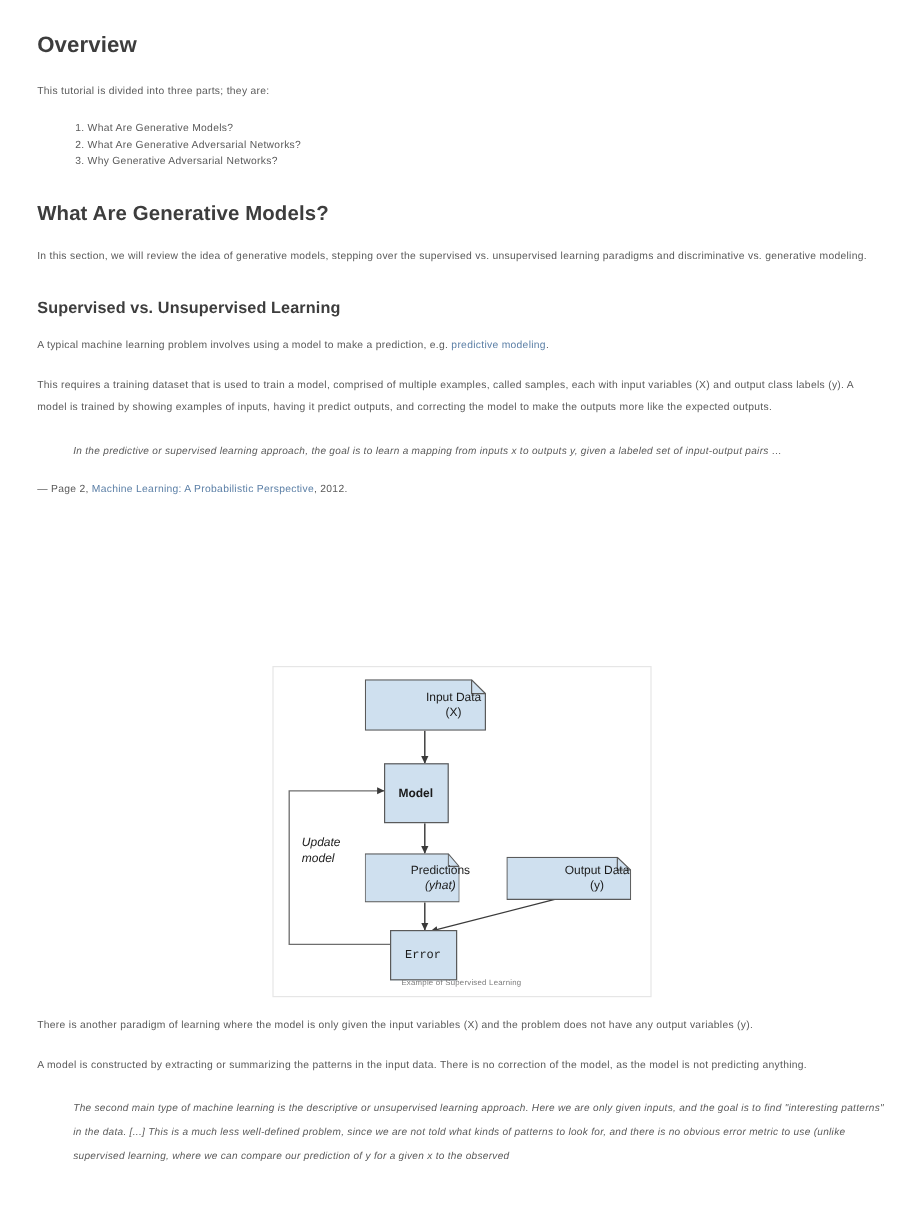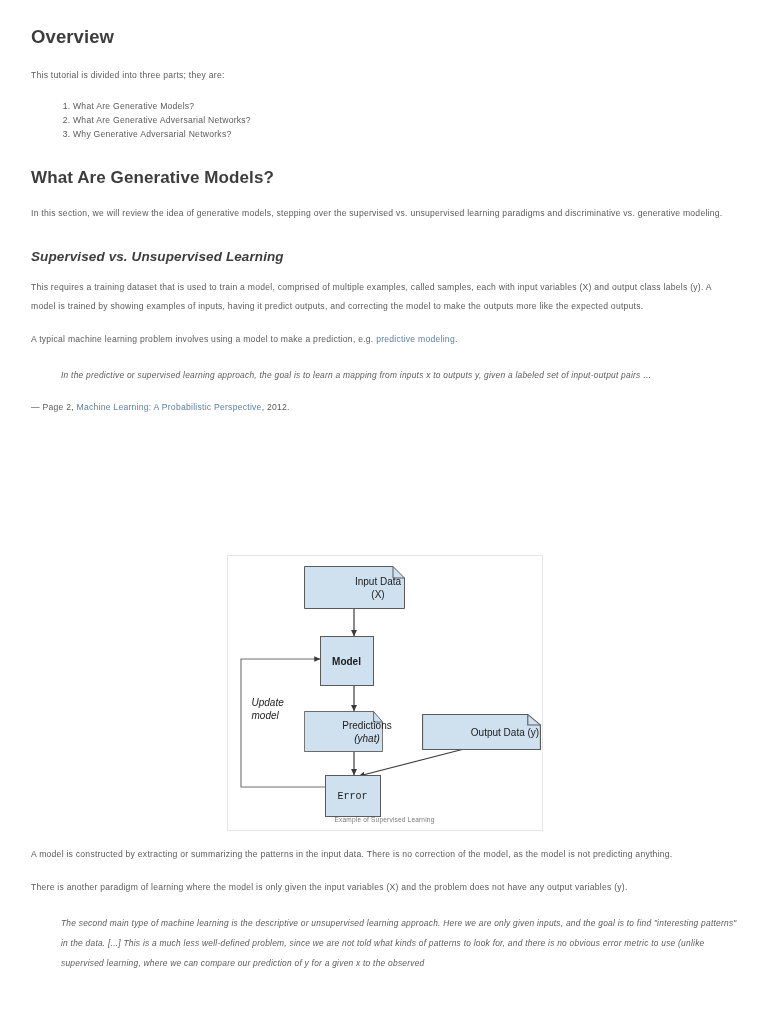--- a/index.html
+++ b/index.html
@@ -37,21 +37,20 @@
     color: #3d3d3d;
     margin: 27px 0 16px 0;
     letter-spacing: 0.1px;
   }
   h3.sub-title {
     font-size: 13.5px;
     font-weight: bold;
     color: #3d3d3d;
     margin: 26px 0 14px 0;
     letter-spacing: 0.1px;
-    font-style: italic;
   }
 
   p.para {
     font-size: 8.6px;
     line-height: 19px;
     color: #5a5a5a;
     margin: 0 0 14px 0;
     letter-spacing: 0.25px;
   }
   p.para:last-child { margin-bottom: 0; }
@@ -174,23 +173,23 @@
       <li>What Are Generative Adversarial Networks?</li>
       <li>Why Generative Adversarial Networks?</li>
     </ol>
 
     <h2 class="sec-title">What Are Generative Models?</h2>
 
     <p class="para">In this section, we will review the idea of generative models, stepping over the supervised vs. unsupervised learning paradigms and discriminative vs. generative modeling.</p>
 
     <h3 class="sub-title">Supervised vs. Unsupervised Learning</h3>
 
+    <p class="para"><span>A typical machine learning problem involves using a model to make a prediction, e.g. </span><a class="link" href="#">predictive modeling</a><span>.</span></p>
+
     <p class="para">This requires a training dataset that is used to train a model, comprised of multiple examples, called samples, each with input variables (X) and output class labels (y). A model is trained by showing examples of inputs, having it predict outputs, and correcting the model to make the outputs more like the expected outputs.</p>
-
-    <p class="para"><span>A typical machine learning problem involves using a model to make a prediction, e.g. </span><a class="link" href="#">predictive modeling</a><span>.</span></p>
 
     <div class="quote">In the predictive or supervised learning approach, the goal is to learn a mapping from inputs x to outputs y, given a labeled set of input-output pairs …</div>
 
     <p class="attrib"><span>— Page 2, </span><a class="link" href="#">Machine Learning: A Probabilistic Perspective</a><span>, 2012.</span></p>
 
 
     <div class="figure-wrap">
       <div class="figure-box">
 
         <svg class="diagram" viewBox="0 0 316 276">
@@ -226,21 +225,21 @@
 
         <div class="node fold" style="left:76px; top:155px; width:79px; height:41px;">
           <svg class="foldshape" viewBox="0 0 101 41" preserveAspectRatio="none">
             <path d="M0.5,0.5 L89,0.5 L100.5,11 L100.5,40.5 L0.5,40.5 Z" fill="#cfe0ef" stroke="#5a5a5a" stroke-width="1"></path>
             <path d="M89,0.5 L89,11 L100.5,11" fill="none" stroke="#5a5a5a" stroke-width="1"></path>
           </svg>
           <span class="lbl">Predictions</span>
           <span class="lbl mvar">(yhat)</span>
         </div>
 
-        <div class="node fold" style="left:194px; top:158px; width:119px; height:36px;">
+        <div class="node fold" style="left:194px; top:158px; width:104px; height:36px;">
           <svg class="foldshape" viewBox="0 0 108 36" preserveAspectRatio="none">
             <path d="M0.5,0.5 L96,0.5 L107.5,11 L107.5,35.5 L0.5,35.5 Z" fill="#cfe0ef" stroke="#5a5a5a" stroke-width="1"></path>
             <path d="M96,0.5 L96,11 L107.5,11" fill="none" stroke="#5a5a5a" stroke-width="1"></path>
           </svg>
           <span class="lbl">Output Data (y)</span>
         </div>
 
         <div class="node" style="left:97px; top:219px; width:56px; height:42px;font-family:Liberation Mono, monospace;">
           <span class="lbl">Error</span>
         </div>
@@ -250,20 +249,20 @@
           <div>model</div>
         </div>
 
         <div class="fig-caption">Example of Supervised Learning</div>
       </div>
     </div>
 
     <div style="height:14px"></div>
 
 
+    <p class="para">There is another paradigm of learning where the model is only given the input variables (X) and the problem does not have any output variables (y).</p>
+
     <p class="para">A model is constructed by extracting or summarizing the patterns in the input data. There is no correction of the model, as the model is not predicting anything.</p>
-
-    <p class="para">There is another paradigm of learning where the model is only given the input variables (X) and the problem does not have any output variables (y).</p>
 
     <div class="quote">The second main type of machine learning is the descriptive or unsupervised learning approach. Here we are only given inputs, and the goal is to find "interesting patterns" in the data. [...] This is a much less well-defined problem, since we are not told what kinds of patterns to look for, and there is no obvious error metric to use (unlike supervised learning, where we can compare our prediction of y for a given x to the observed</div>
 
   </div>
 </div>
 
 </body></html>

